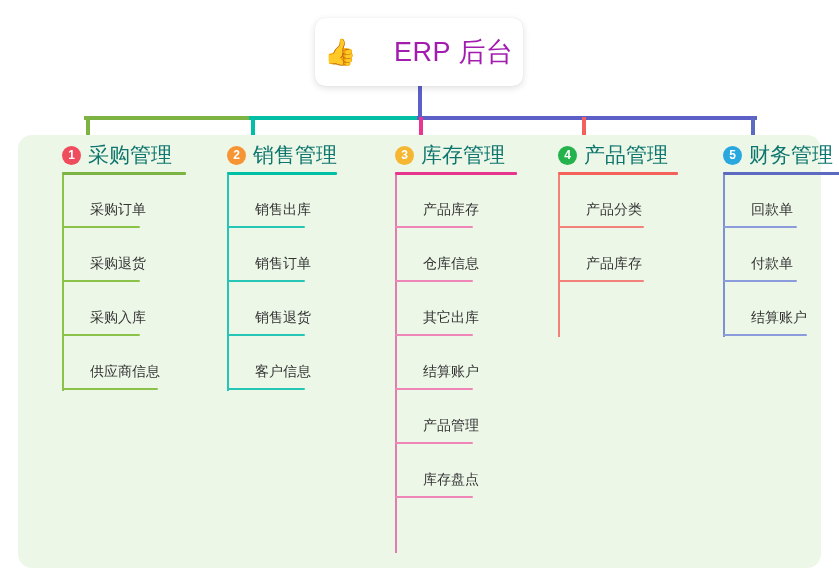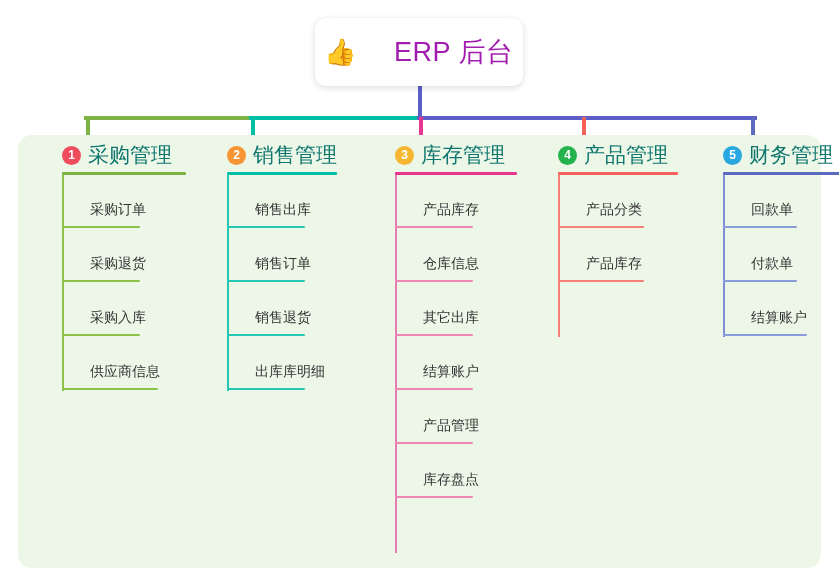--- a/index.html
+++ b/index.html
@@ -204,21 +204,21 @@
           </div>
           <div class="leaf">
             <span class="leaf-label">销售订单</span>
             <span class="leaf-rule" style="width: 78px; background: rgb(38, 198, 182);"></span>
           </div>
           <div class="leaf">
             <span class="leaf-label">销售退货</span>
             <span class="leaf-rule" style="width: 78px; background: rgb(38, 198, 182);"></span>
           </div>
           <div class="leaf">
-            <span class="leaf-label">出库库明细</span>
+            <span class="leaf-label">客户信息</span>
             <span class="leaf-rule" style="width: 78px; background: rgb(38, 198, 182);"></span>
           </div>
         </div>
       </div>
       <div class="column" style="left: 355px;">
         <div class="col-head">
           <span class="badge" style="background: rgb(245, 183, 49);">3</span>
           <span class="col-title">库存管理</span>
           <span class="head-rule" style="width: 122px; background: rgb(232, 54, 143);"></span>
         </div>

